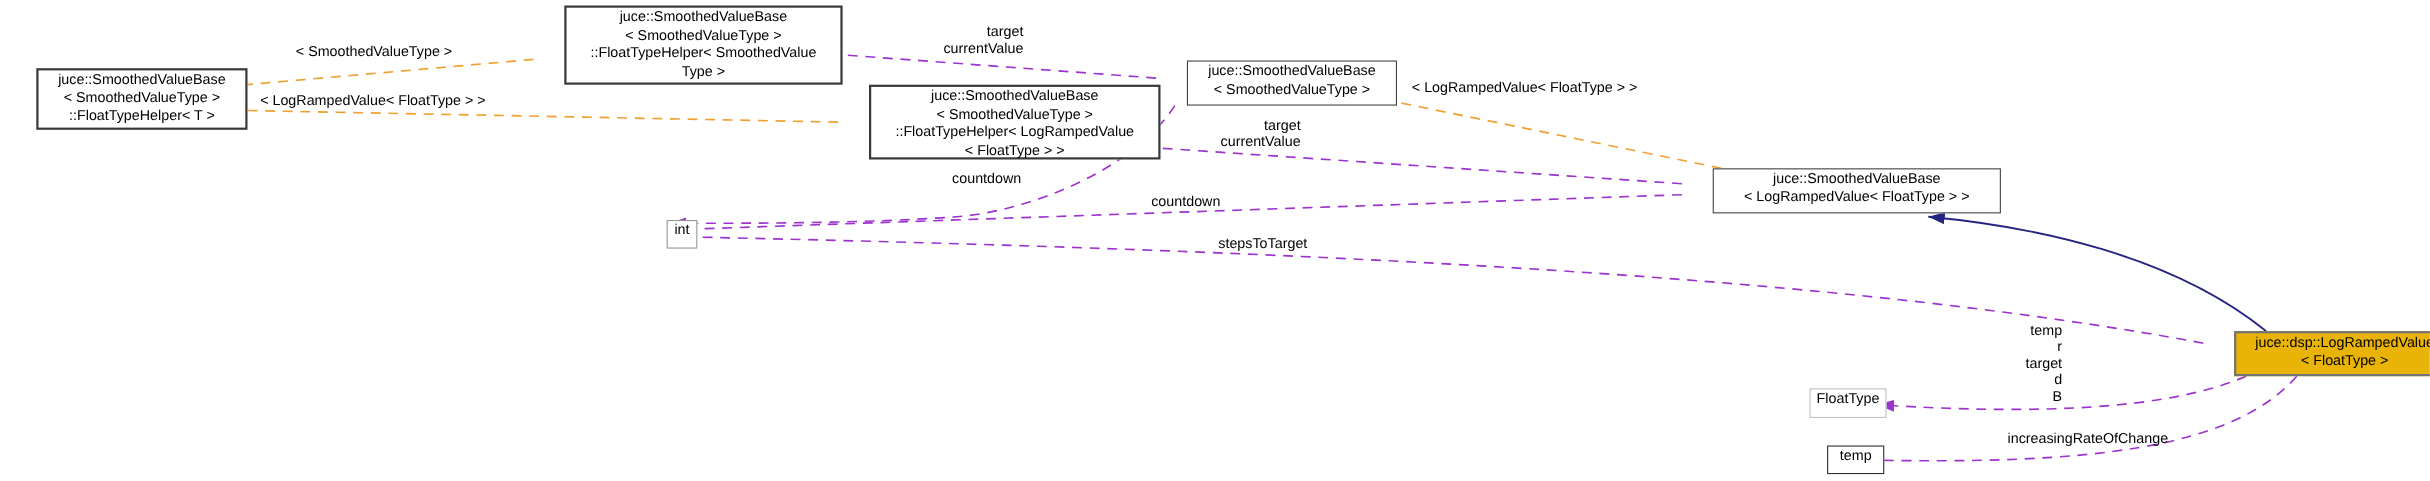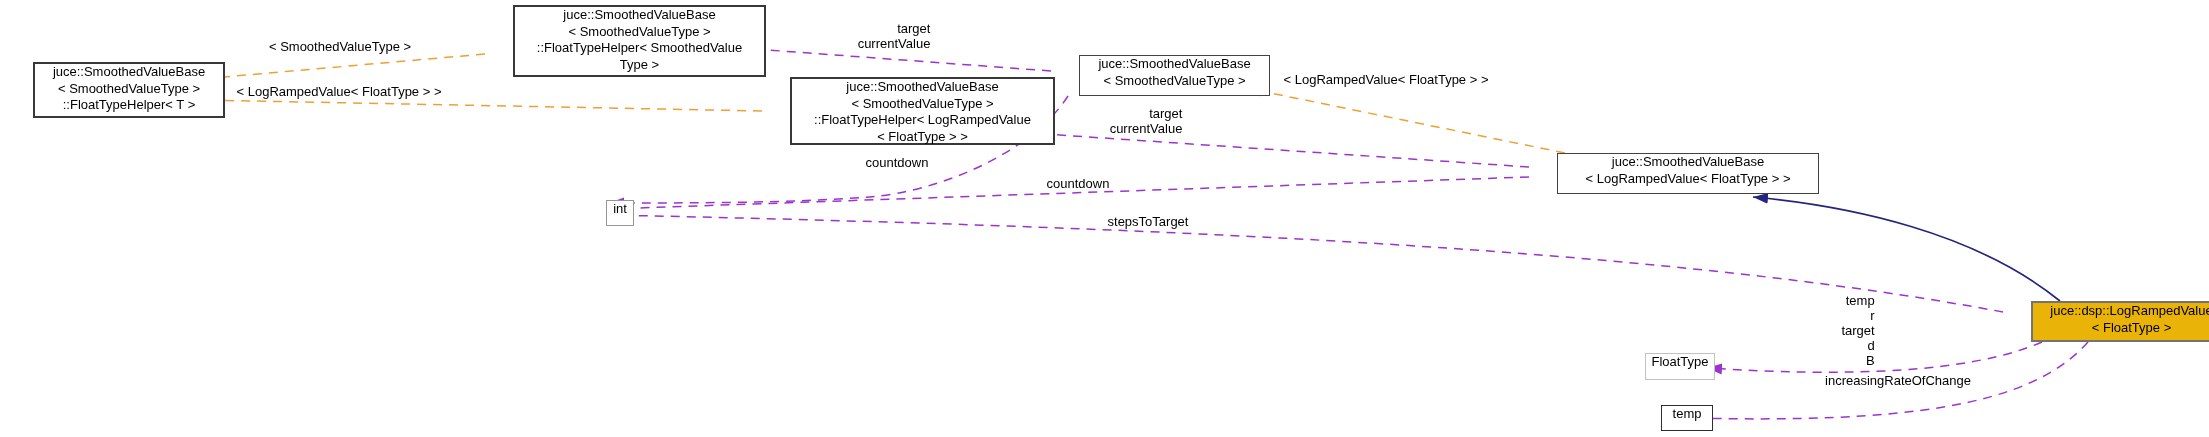--- a/index.html
+++ b/index.html
@@ -123,15 +123,15 @@
   <div class="elabel" style="left:1078px;top:183px">countdown</div>
 
   <div class="elabel" style="left:1148px;top:221px">stepsToTarget</div>
 
   <div class="elabel" style="left:1858px;top:330px">temp
 r
 target
 d
 B</div>
 
-  <div class="elabel" style="left:1898px;top:380px">increasingRateOfChange</div>
+  <div class="elabel" style="left:1898px;top:398px">increasingRateOfChange</div>
 
 </div>
 
 </body></html>

